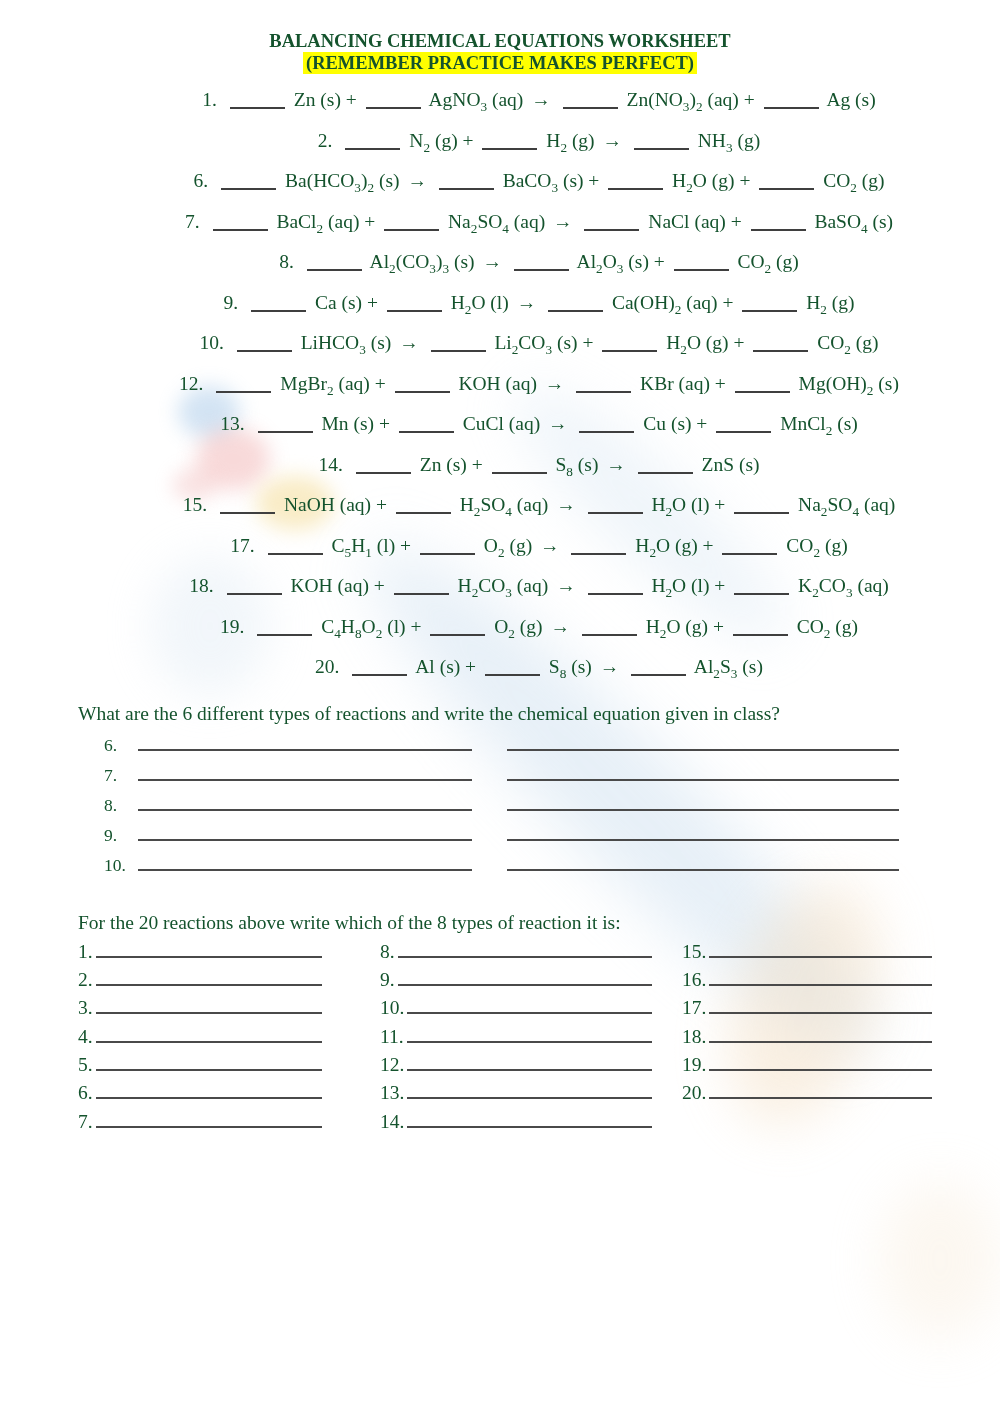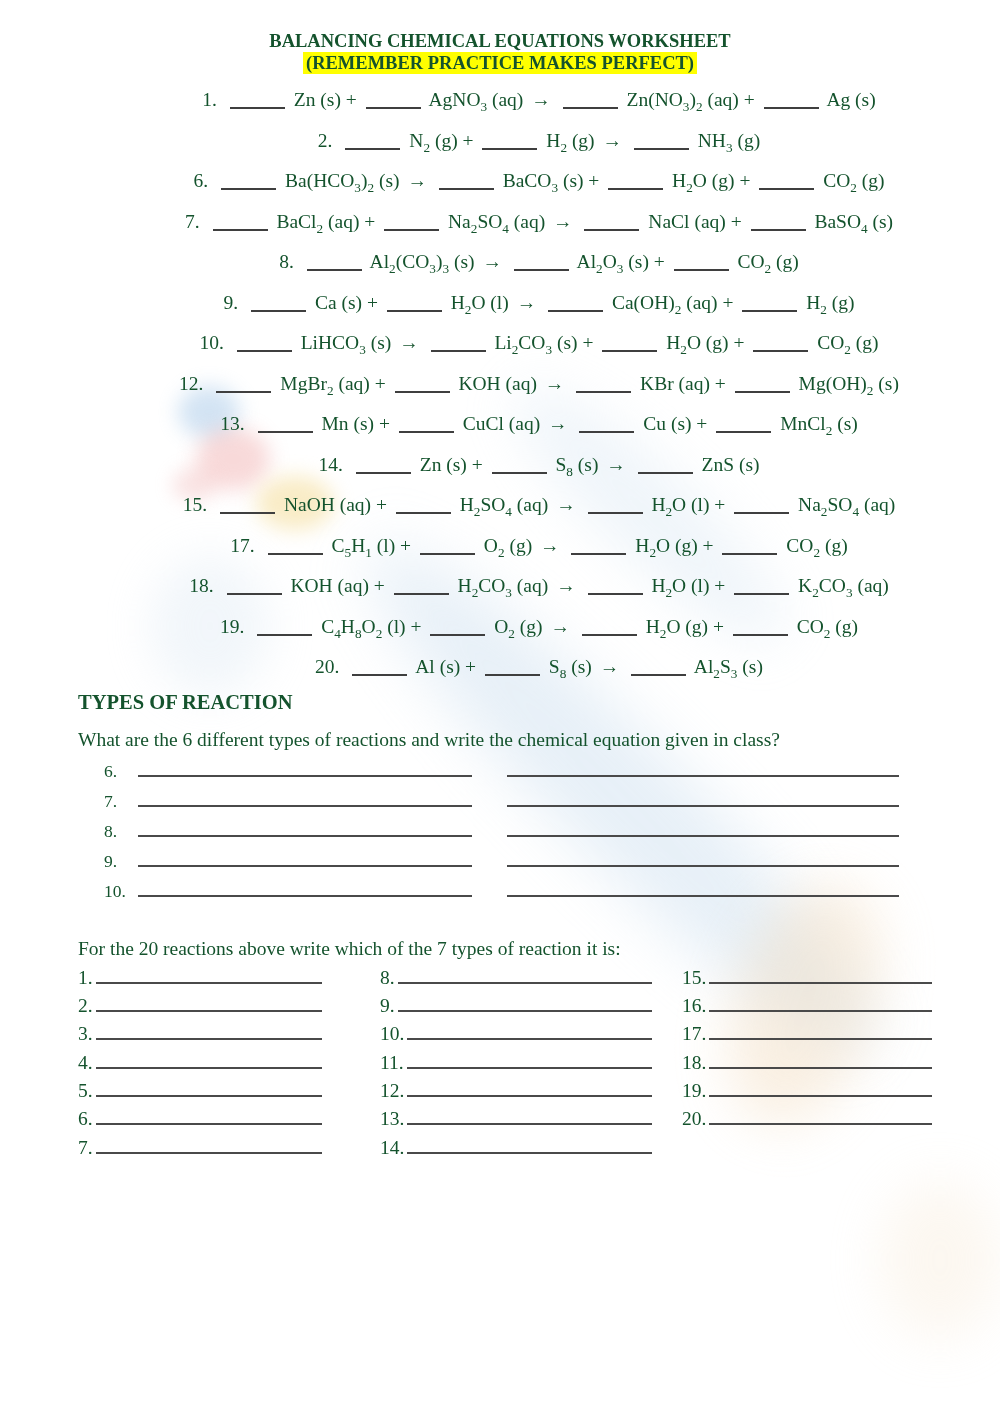--- a/index.html
+++ b/index.html
@@ -100,21 +100,20 @@
         <div class="eq-row"><span class="eq-num">12.</span><span class="eq-body"><span class="blank"></span> MgBr<sub>2</sub> (aq) + <span class="blank"></span> KOH (aq) <span class="arrow">→</span> <span class="blank"></span> KBr (aq) + <span class="blank"></span> Mg(OH)<sub>2</sub> (s)</span></div>
         <div class="eq-row"><span class="eq-num">13.</span><span class="eq-body"><span class="blank"></span> Mn (s) + <span class="blank"></span> CuCl (aq) <span class="arrow">→</span> <span class="blank"></span> Cu (s) + <span class="blank"></span> MnCl<sub>2</sub> (s)</span></div>
         <div class="eq-row"><span class="eq-num">14.</span><span class="eq-body"><span class="blank"></span> Zn (s) + <span class="blank"></span> S<sub>8</sub> (s) <span class="arrow">→</span> <span class="blank"></span> ZnS (s)</span></div>
         <div class="eq-row"><span class="eq-num">15.</span><span class="eq-body"><span class="blank"></span> NaOH (aq) + <span class="blank"></span> H<sub>2</sub>SO<sub>4</sub> (aq) <span class="arrow">→</span> <span class="blank"></span> H<sub>2</sub>O (l) + <span class="blank"></span> Na<sub>2</sub>SO<sub>4</sub> (aq)</span></div>
         <div class="eq-row"><span class="eq-num">17.</span><span class="eq-body"><span class="blank"></span> C<sub>5</sub>H<sub>1</sub> (l) + <span class="blank"></span> O<sub>2</sub> (g) <span class="arrow">→</span> <span class="blank"></span> H<sub>2</sub>O (g) + <span class="blank"></span> CO<sub>2</sub> (g)</span></div>
         <div class="eq-row"><span class="eq-num">18.</span><span class="eq-body"><span class="blank"></span> KOH (aq) + <span class="blank"></span> H<sub>2</sub>CO<sub>3</sub> (aq) <span class="arrow">→</span> <span class="blank"></span> H<sub>2</sub>O (l) + <span class="blank"></span> K<sub>2</sub>CO<sub>3</sub> (aq)</span></div>
         <div class="eq-row"><span class="eq-num">19.</span><span class="eq-body"><span class="blank"></span> C<sub>4</sub>H<sub>8</sub>O<sub>2</sub> (l) + <span class="blank"></span> O<sub>2</sub> (g) <span class="arrow">→</span> <span class="blank"></span> H<sub>2</sub>O (g) + <span class="blank"></span> CO<sub>2</sub> (g)</span></div>
         <div class="eq-row"><span class="eq-num">20.</span><span class="eq-body"><span class="blank"></span> Al (s) + <span class="blank"></span> S<sub>8</sub> (s) <span class="arrow">→</span> <span class="blank"></span> Al<sub>2</sub>S<sub>3</sub> (s)</span></div>
       </div>
 
-    <div class="types-heading">TYPES OF REACTION</div>
     <div class="types-question">What are the 6 different types of reactions and write the chemical equation given in class?</div>
     <div class="types-list">
         <div class="t-row">
           <span class="t-num">6.</span>
           <span class="t-line t-line1"></span>
           <span class="t-line t-line2"></span>
         </div>
         <div class="t-row">
           <span class="t-num">7.</span>
           <span class="t-line t-line1"></span>
@@ -130,21 +129,21 @@
           <span class="t-line t-line1"></span>
           <span class="t-line t-line2"></span>
         </div>
         <div class="t-row">
           <span class="t-num">10.</span>
           <span class="t-line t-line1"></span>
           <span class="t-line t-line2"></span>
         </div>
       </div>
 
-    <div class="class-instruction">For the 20 reactions above write which of the 7 types of reaction it is:</div>
+    <div class="class-instruction">For the 20 reactions above write which of the 8 types of reaction it is:</div>
     <div class="class-grid">
         <div class="c-col c-col-0">
           <div class="c-row">
             <span class="c-num">1.</span>
             <span class="c-line"></span>
           </div>
           <div class="c-row">
             <span class="c-num">2.</span>
             <span class="c-line"></span>
           </div>

